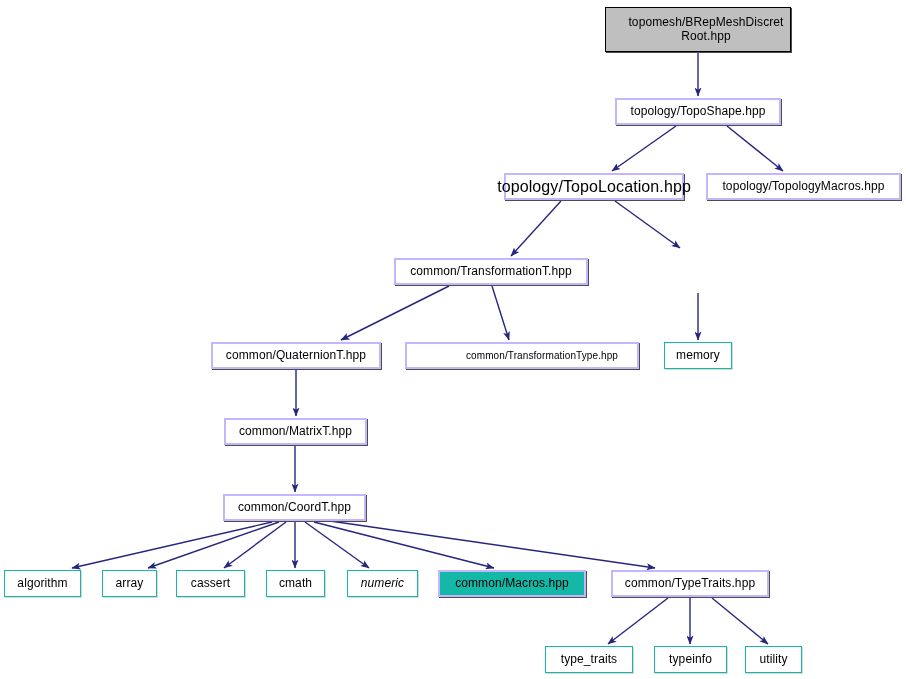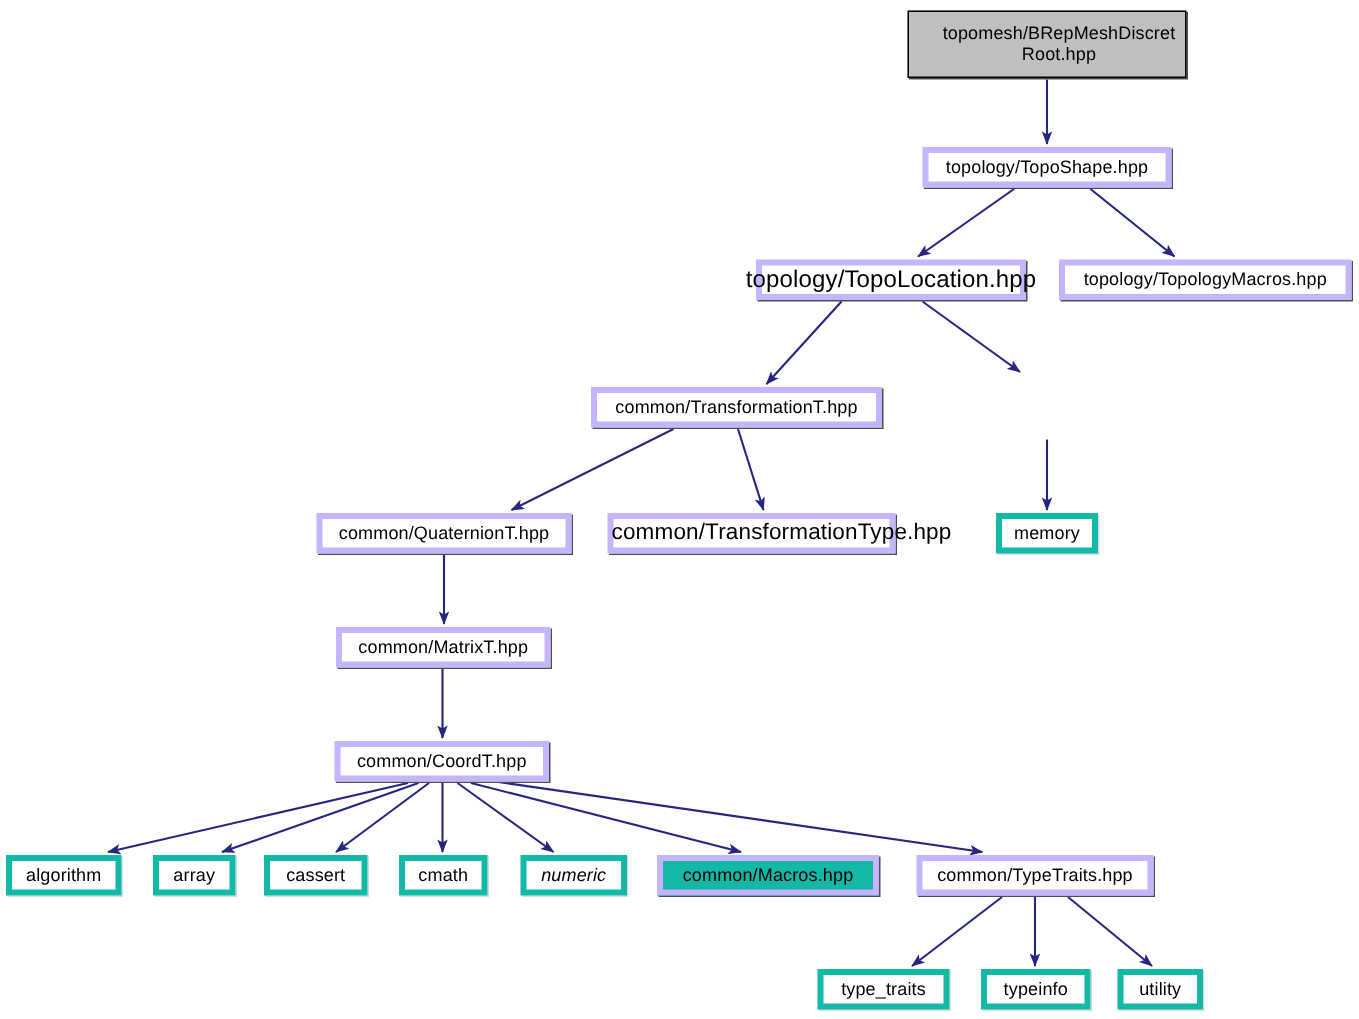--- a/index.html
+++ b/index.html
@@ -32,26 +32,26 @@
     justify-content: center;
     text-align: center;
     line-height: 1.12;
     color: #000000;
     background: #ffffff;
     white-space: pre-line;
     letter-spacing: 0.1px;
   }
   
   .node.project {
-    border: 4px solid #c4b5fd;
+    border: 2px solid #c4b5fd;
     box-shadow: 1px 1px 0 0 #4d4d4d;
   }
   
   .node.system {
-    border: 4px solid #14b8a6;
+    border: 1px solid #14b8a6;
     box-shadow: 1px 1px 0 0 #d9d9d9;
   }
   
   .node.root {
     border: 1px solid #000000;
     box-shadow: 1px 1px 0 0 #4d4d4d;
     padding-left: 16px;
   }
 </style>
 </head>
@@ -85,21 +85,21 @@
       <line x1="690" y1="598" x2="690" y2="644" stroke="#26267f" stroke-width="1.4" marker-end="url(#arrowhead)"></line>
       <line x1="712" y1="598" x2="768" y2="644" stroke="#26267f" stroke-width="1.4" marker-end="url(#arrowhead)"></line>
     </svg>
 <div class="node root" style="left: 605px; top: 7px; width: 186px; height: 45px; font-size: 12px; color: rgb(0, 0, 0); background: rgb(191, 191, 191);"><span>topomesh/BRepMeshDiscret
 Root.hpp</span></div>
     <div class="node project" style="left: 615px; top: 98px; width: 166px; height: 27px; font-size: 12px; color: rgb(0, 0, 0); background: rgb(255, 255, 255);"><span>topology/TopoShape.hpp</span></div>
     <div class="node project" style="left: 504px; top: 173px; width: 180px; height: 27px; font-size: 16px; color: rgb(0, 0, 0); background: rgb(255, 255, 255);"><span>topology/TopoLocation.hpp</span></div>
     <div class="node project" style="left: 706px; top: 173px; width: 195px; height: 27px; font-size: 12px; color: rgb(0, 0, 0); background: rgb(255, 255, 255);"><span>topology/TopologyMacros.hpp</span></div>
     <div class="node project" style="left: 394px; top: 258px; width: 194px; height: 27px; font-size: 12px; color: rgb(0, 0, 0); background: rgb(255, 255, 255);"><span>common/TransformationT.hpp</span></div>
     <div class="node project" style="left: 211px; top: 342px; width: 170px; height: 27px; font-size: 12px; color: rgb(0, 0, 0); background: rgb(255, 255, 255);"><span>common/QuaternionT.hpp</span></div>
-    <div class="node project" style="left: 405px; top: 342px; width: 192px; height: 27px; font-size: 15px; color: rgb(0, 0, 0); background: rgb(255, 255, 255); padding-left: 40px;"><span>common/TransformationType.hpp</span></div>
+    <div class="node project" style="left: 405px; top: 342px; width: 234px; height: 27px; font-size: 10px; color: rgb(0, 0, 0); background: rgb(255, 255, 255); padding-left: 40px;"><span>common/TransformationType.hpp</span></div>
     <div class="node system" style="left: 664px; top: 342px; width: 68px; height: 27px; font-size: 12px; color: rgb(0, 0, 0); background: rgb(255, 255, 255);"><span>memory</span></div>
     <div class="node project" style="left: 224px; top: 418px; width: 143px; height: 27px; font-size: 12px; color: rgb(0, 0, 0); background: rgb(255, 255, 255);"><span>common/MatrixT.hpp</span></div>
     <div class="node project" style="left: 223px; top: 494px; width: 143px; height: 27px; font-size: 12px; color: rgb(0, 0, 0); background: rgb(255, 255, 255);"><span>common/CoordT.hpp</span></div>
     <div class="node system" style="left: 4px; top: 570px; width: 77px; height: 27px; font-size: 12px; color: rgb(0, 0, 0); background: rgb(255, 255, 255);"><span>algorithm</span></div>
     <div class="node system" style="left: 102px; top: 570px; width: 55px; height: 27px; font-size: 12px; color: rgb(0, 0, 0); background: rgb(255, 255, 255);"><span>array</span></div>
     <div class="node system" style="left: 176px; top: 570px; width: 69px; height: 27px; font-size: 12px; color: rgb(0, 0, 0); background: rgb(255, 255, 255);"><span>cassert</span></div>
     <div class="node system" style="left: 266px; top: 570px; width: 59px; height: 27px; font-size: 12px; color: rgb(0, 0, 0); background: rgb(255, 255, 255);"><span>cmath</span></div>
     <div class="node system" style="left: 347px; top: 570px; width: 71px; height: 27px; font-size: 12px; color: rgb(0, 0, 0); background: rgb(255, 255, 255); font-style: italic;"><span>numeric</span></div>
     <div class="node project" style="left: 438px; top: 570px; width: 148px; height: 27px; font-size: 12px; color: rgb(0, 0, 0); background: #14b8a6;"><span>common/Macros.hpp</span></div>
     <div class="node project" style="left: 611px; top: 570px; width: 158px; height: 27px; font-size: 12px; color: rgb(0, 0, 0); background: rgb(255, 255, 255);"><span>common/TypeTraits.hpp</span></div>

